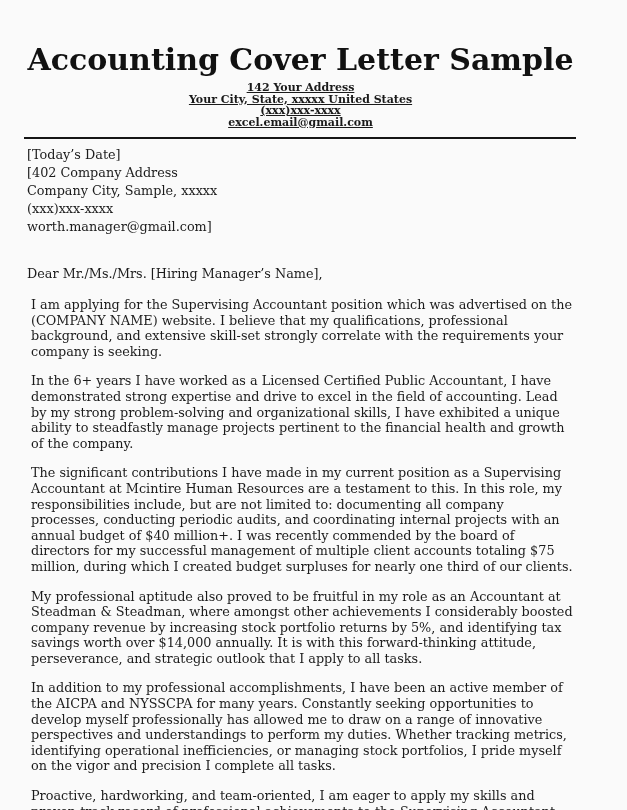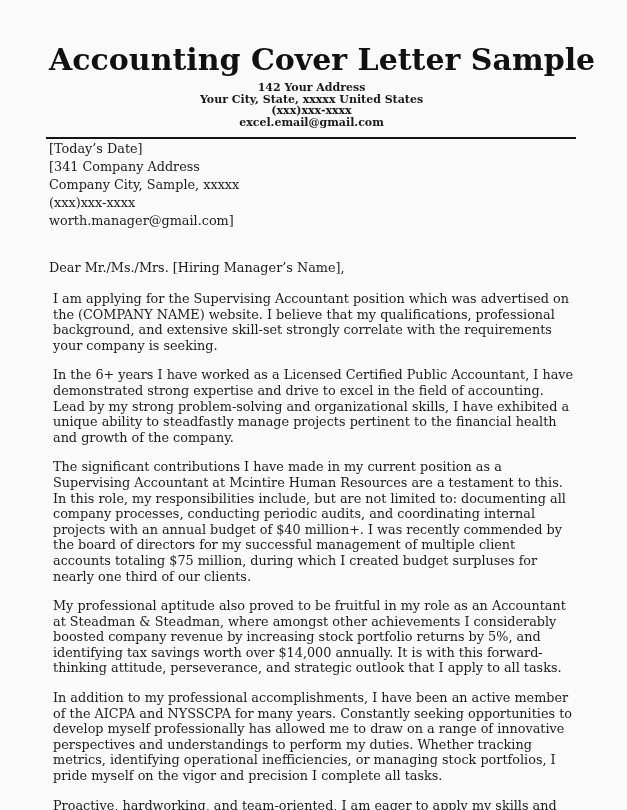--- a/index.html
+++ b/index.html
@@ -11,52 +11,52 @@
     height: 810px;
     background: #fafafa;
     color: #1c1c1c;
     font-family: "DejaVu Serif", "Liberation Serif", serif;
     overflow: hidden;
   }
   .page {
     box-sizing: border-box;
     width: 627px;
     height: 810px;
-    padding: 0 53px 0 49px;
+    padding: 0 53px 0 27px;
   }
   .doc-title {
     margin: 0;
     padding-top: 42px;
     text-align: center;
     font-size: 30px;
     font-weight: bold;
     letter-spacing: 0px;
     color: #111;
     white-space: nowrap;
   }
   .contact-block {
     margin-top: 5px;
     text-align: center;
     font-weight: bold;
     font-size: 11px;
     line-height: 11.5px;
     color: #1a1a1a;
   }
-  .contact-block div { margin: 0; }
+  .contact-block div { margin: 0; text-decoration: underline; }
   .header-rule {
     border: none;
     border-top: 2px solid #151515;
     margin: 9px -2px 0 -3px;
   }
   .letter {
     font-size: 12.8px;
     color: #1b1b1b;
   }
   .head-block {
-    margin-top: 1px;
+    margin-top: 7px;
     line-height: 18px;
   }
   .head-block div { margin: 0; }
   .greeting {
     margin-top: 29px;
     line-height: 18px;
   }
   .letter p.body-par {
     margin: 14px 0 0 4px;
     line-height: 15.6px;
@@ -76,21 +76,21 @@
     <div>(xxx)xxx-xxxx</div>
     <div>excel.email@gmail.com</div>
   </div>
 
   <hr class="header-rule">
 
   <div class="letter">
 
     <div class="head-block">
       <div>[Today’s Date]</div>
-      <div>[341 Company Address</div>
+      <div>[402 Company Address</div>
       <div>Company City, Sample, xxxxx</div>
       <div>(xxx)xxx-xxxx</div>
       <div>worth.manager@gmail.com]</div>
     </div>
 
     <div class="greeting">Dear Mr./Ms./Mrs. [Hiring Manager’s Name],</div>
 
     <p class="body-par">I am applying for the Supervising Accountant position which was advertised on the (COMPANY NAME) website. I believe that my qualifications, professional background, and extensive skill-set strongly correlate with the requirements your company is seeking.</p>
 
     <p class="body-par">In the 6+ years I have worked as a Licensed Certified Public Accountant, I have demonstrated strong expertise and drive to excel in the field of accounting. Lead by my strong problem-solving and organizational skills, I have exhibited a unique ability to steadfastly manage projects pertinent to the financial health and growth of the company.</p>

